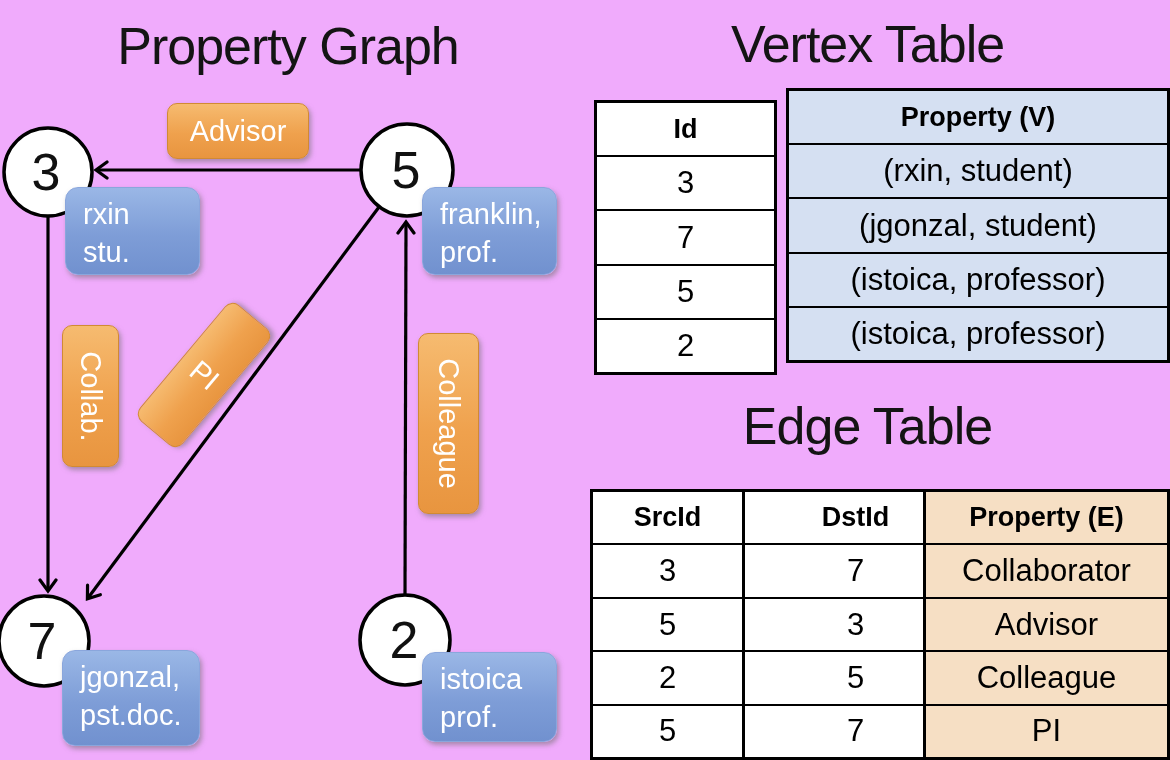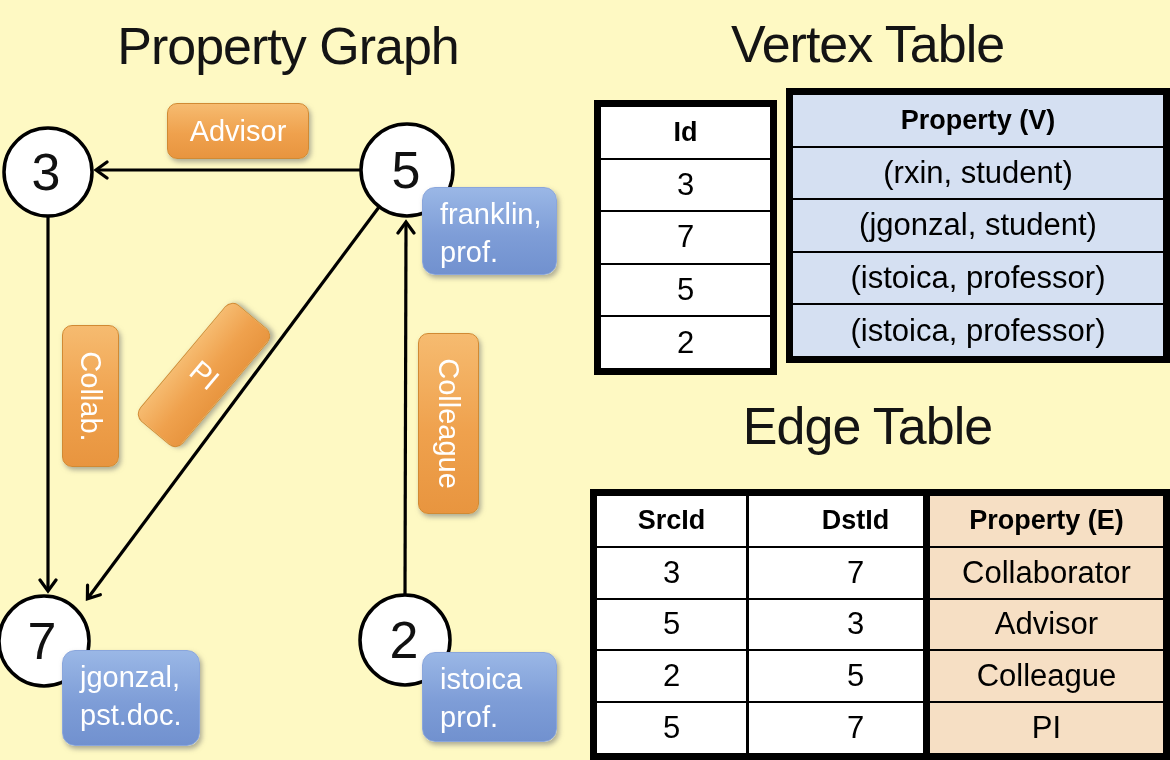--- a/index.html
+++ b/index.html
@@ -1,17 +1,17 @@
 <!DOCTYPE html>
 <html><head>
 <meta charset="utf-8">
 <style>
   html,body { margin:0; padding:0; background:#fff; }
   .canvas {
-    position:relative; width:1170px; height:760px; background:#fef9c3;
+    position:relative; width:1170px; height:760px; background:#f0abfc;
     font-family:"Liberation Sans", sans-serif; overflow:hidden; color:#111;
   }
   .title {
     position:absolute; text-align:center; font-size:52px; font-weight:300;
     color:#141414; letter-spacing:-1px; white-space:nowrap;
   }
   .graph-svg { position:absolute; left:0; top:0; }
 
   
   .elabel {
@@ -27,21 +27,21 @@
   .vlabel {
     position:absolute; border-radius:13px;
     background:linear-gradient(180deg,#9ab7e6 0%,#7e9dd7 55%,#7191cf 100%);
     border:1px solid #8aa6dc; box-shadow:2px 3px 5px rgba(110,110,110,0.55);
     color:#fff; font-size:29px; font-weight:300; line-height:1.3;
     padding:8px 0 0 17px; box-sizing:border-box;
   }
 
   
   .tcol {
-    position:absolute; border:7px solid #000000; box-sizing:border-box;
+    position:absolute; border:3px solid #000000; box-sizing:border-box;
     display:flex; flex-direction:column; background:#fff;
   }
   .tcol.split { flex-direction:row; }
   .subcol { display:flex; flex-direction:column; height:100%; }
   .subcol.first { border-right:3px solid #000; }
   .cell {
     flex:1; display:flex; align-items:center; justify-content:center;
     font-size:31px; font-weight:300; color:#000; border-top:2.5px solid #000;
     white-space:nowrap;
   }
@@ -87,20 +87,24 @@
   <div class="elabel" style="left:62px; top:325px; width:55px; height:140px;">
     <span class="vert-text">Collab.</span>
   </div>
   <div class="elabel" style="left:128px; top:347px; width:150px; height:54px; transform:rotate(-50deg);">
     <span class="vert-text">PI</span>
   </div>
   <div class="elabel" style="left:418px; top:333px; width:59px; height:179px;">
     <span class="vert-text">Colleague</span>
   </div>
 
+  <div class="vlabel" style="left:65px; top:187px; width:135px; height:88px;">
+    <div>rxin</div>
+    <div>stu.</div>
+  </div>
   <div class="vlabel" style="left:422px; top:187px; width:135px; height:88px;">
     <div>franklin,</div>
     <div>prof.</div>
   </div>
   <div class="vlabel" style="left:62px; top:650px; width:138px; height:96px;">
     <div>jgonzal,</div>
     <div>pst.doc.</div>
   </div>
   <div class="vlabel" style="left:422px; top:652px; width:135px; height:90px;">
     <div>istoica</div>

